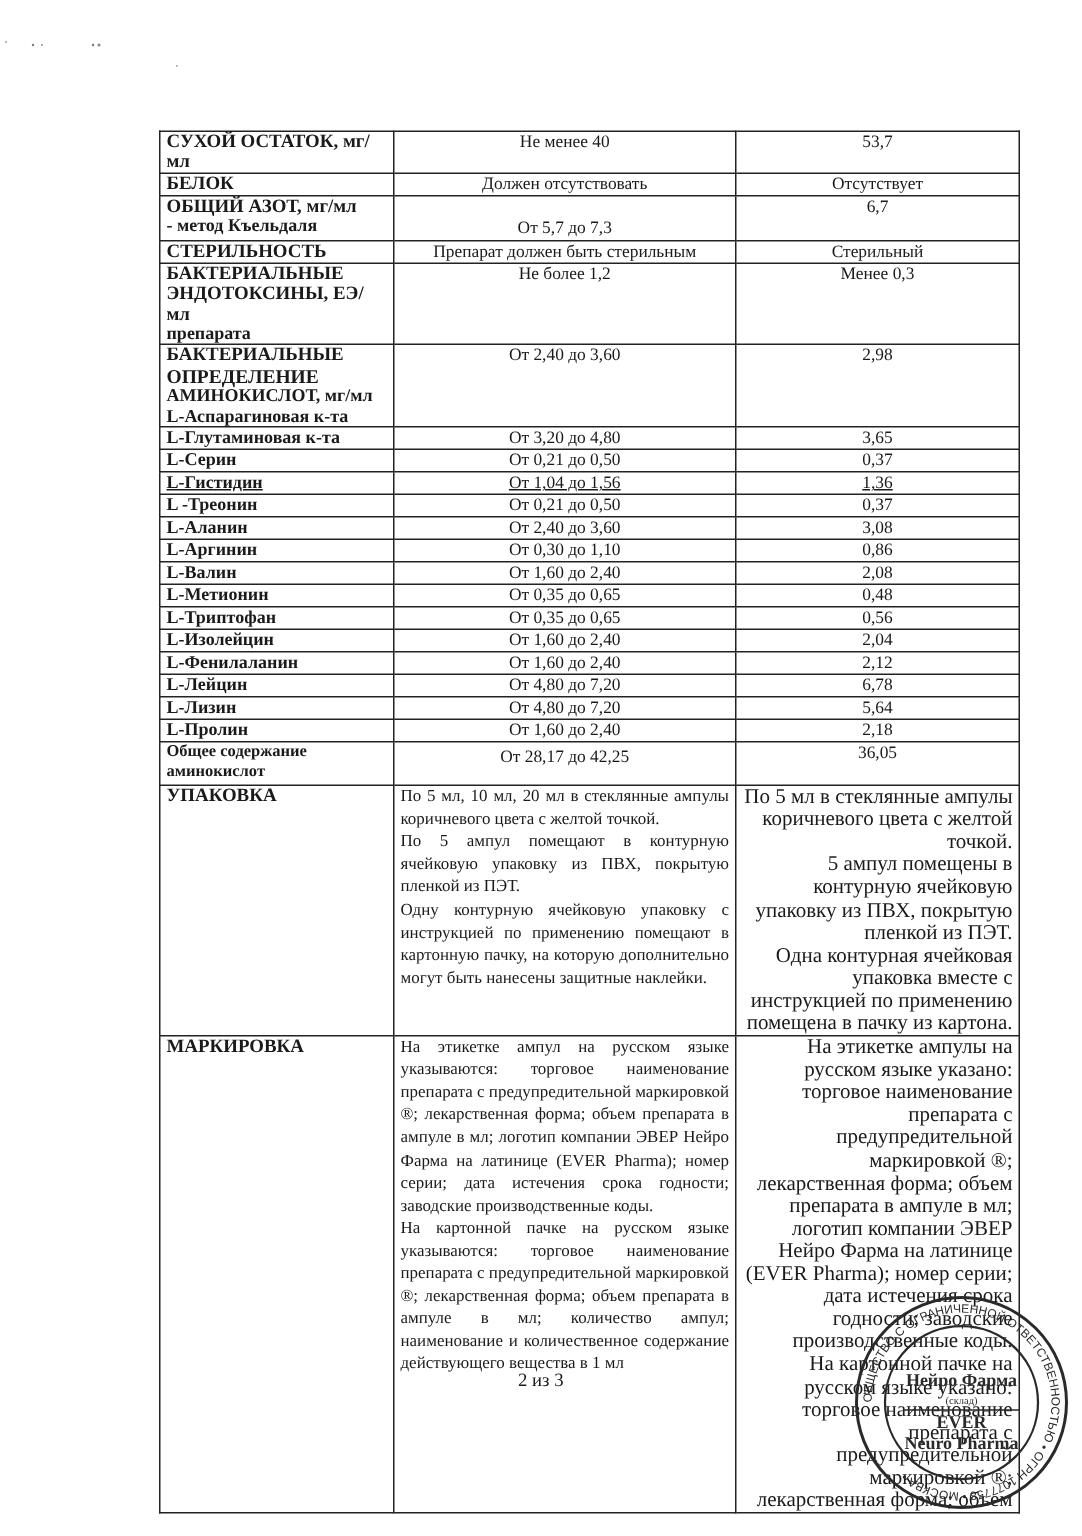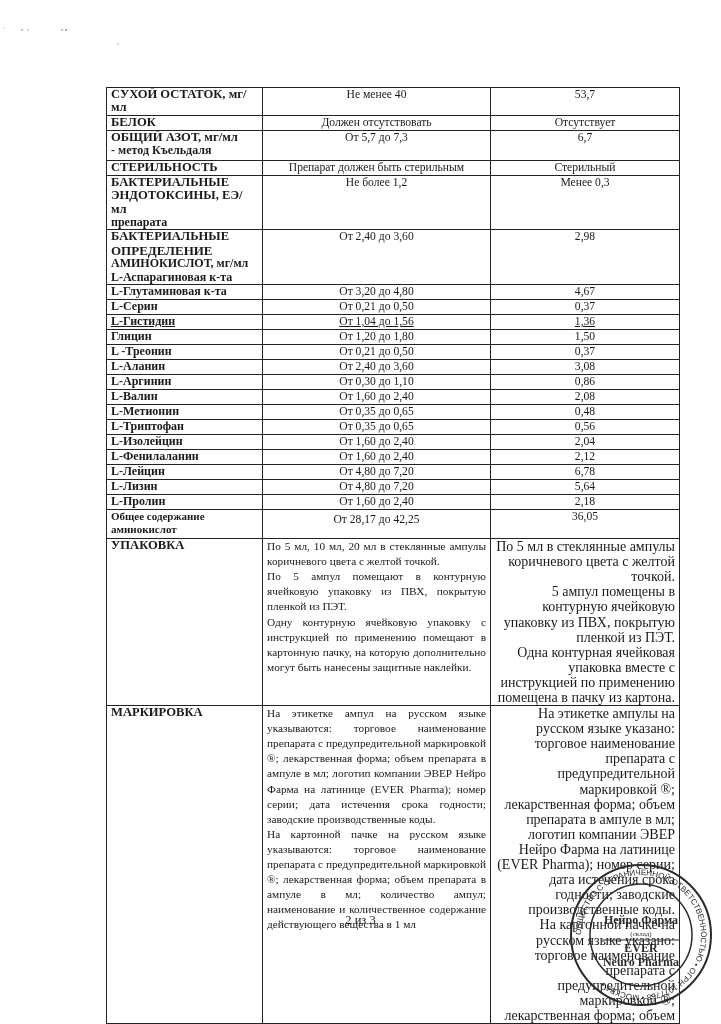--- a/index.html
+++ b/index.html
@@ -57,21 +57,21 @@
     <tr style="height:15px">
       <td class="name big">БЕЛОК</td>
       <td class="center">Должен отсутствовать</td>
       <td class="center">Отсутствует</td>
     </tr>
     <tr style="height:30px">
       <td class="name">
         <span class="para" style="font-size:12.6px">ОБЩИЙ АЗОТ, мг/мл</span>
         <span class="para">- метод Къельдаля</span>
       </td>
-      <td class="center" style="padding-top:0">От 5,7 до 7,3</td>
+      <td class="center" style="padding-top:14px">От 5,7 до 7,3</td>
       <td class="center vbottom">6,7</td>
     </tr>
     <tr style="height:15px">
       <td class="name big">СТЕРИЛЬНОСТЬ</td>
       <td class="center">Препарат должен быть стерильным</td>
       <td class="center">Стерильный</td>
     </tr>
     <tr style="height:44px">
       <td class="name">
         <span class="para" style="font-size:12.6px">БАКТЕРИАЛЬНЫЕ</span>
@@ -89,36 +89,31 @@
         <span class="para">L-Аспарагиновая к-та</span>
       </td>
       <td class="center vbottom">От 2,40 до 3,60</td>
       <td class="center vbottom">2,98</td>
     </tr>
   </tbody>
   <tbody id="amino-rows">
       <tr style="height: 15px;">
         <td class="name">L-Глутаминовая к-та</td>
         <td class="center">От 3,20 до 4,80</td>
-        <td class="center">4,67</td>
+        <td class="center">3,65</td>
       </tr>
       <tr style="height: 15px;">
         <td class="name">L-Серин</td>
         <td class="center">От 0,21 до 0,50</td>
         <td class="center">0,37</td>
       </tr>
       <tr style="height: 15px; text-decoration: underline;">
         <td class="name">L-Гистидин</td>
         <td class="center">От 1,04 до 1,56</td>
         <td class="center">1,36</td>
-      </tr>
-      <tr style="height: 15px;">
-        <td class="name">Глицин</td>
-        <td class="center">От 1,20 до 1,80</td>
-        <td class="center">1,50</td>
       </tr>
       <tr style="height: 15px;">
         <td class="name">L -Треонин</td>
         <td class="center">От 0,21 до 0,50</td>
         <td class="center">0,37</td>
       </tr>
       <tr style="height: 15px;">
         <td class="name">L-Аланин</td>
         <td class="center">От 2,40 до 3,60</td>
         <td class="center">3,08</td>

